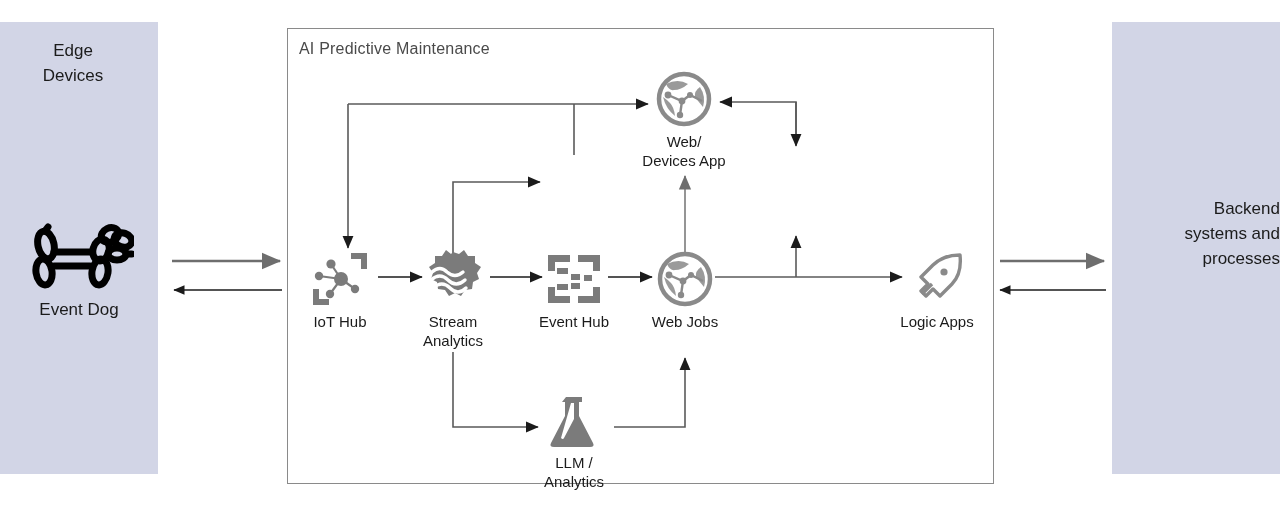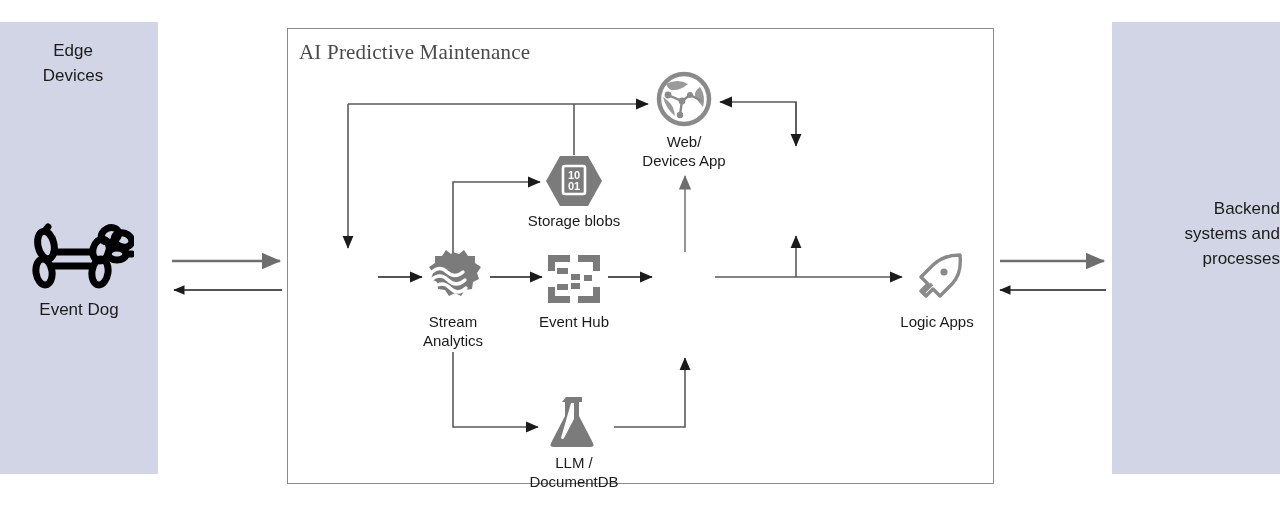--- a/index.html
+++ b/index.html
@@ -55,24 +55,23 @@
     position: absolute;
     left: 287px; top: 28px;
     width: 707px; height: 456px;
     border: 1.5px solid #8a8a8a;
     background: #ffffff;
     box-sizing: border-box;
   }
   #panel-title {
     position: absolute;
     left: 299px; top: 40px;
-    font-size: 21px;
+    font-size: 16px;
     color: #4a4a4a;
     letter-spacing: .2px;
-    font-family: Liberation Serif, serif;
   }
 
   
   .node {
     position: absolute;
     width: 120px;
     margin-left: -60px;
     text-align: center;
   }
   .node .glyph {
@@ -180,20 +179,42 @@
     <line x1="796" y1="277" x2="796" y2="236" stroke="#5a5a5a" stroke-width="1.6" marker-end="url(#ah-dark)"></line>
 
     <path d="M796,145 L796,102 L720,102" fill="none" stroke="#5a5a5a" stroke-width="1.6" marker-end="url(#ah-dark)"></path>
     <path d="M796,102 L796,146" fill="none" stroke="#5a5a5a" stroke-width="1.6" marker-end="url(#ah-dark)"></path>
 
     <line x1="1000" y1="261" x2="1104" y2="261" stroke="#6e6e6e" stroke-width="2.4" marker-end="url(#ah-gray)"></line>
 
     <line x1="1106" y1="290" x2="1000" y2="290" stroke="#1b1b1b" stroke-width="1.4" marker-end="url(#ah-dark)"></line>
   </svg>
 
+  <div class="node" style="left:340px;top:250px;">
+    <div class="glyph">
+      <svg width="58" height="56" viewBox="0 0 58 56">
+        <g fill="#7b7b7b">
+          <path d="M40 2 h16 v16 h-6 v-10 h-10 z"></path>
+          <path d="M2 38 h6 v10 h10 v6 h-16 z"></path>
+          <circle cx="30" cy="28" r="7"></circle>
+          <circle cx="20" cy="13" r="4.6"></circle>
+          <circle cx="8" cy="25" r="4.2"></circle>
+          <circle cx="19" cy="43" r="4.2"></circle>
+          <circle cx="44" cy="38" r="4.2"></circle>
+        </g>
+        <g stroke="#7b7b7b" stroke-width="2.2" fill="none">
+          <line x1="30" y1="28" x2="20" y2="13"></line>
+          <line x1="30" y1="28" x2="8" y2="25"></line>
+          <line x1="30" y1="28" x2="19" y2="43"></line>
+          <line x1="30" y1="28" x2="44" y2="38"></line>
+        </g>
+      </svg>
+    </div>
+    <div class="label">IoT Hub</div>
+  </div>
 
   <div class="node" style="left:453px;top:250px;">
     <div class="glyph">
       <svg width="62" height="58" viewBox="0 0 62 58">
         <path fill="#7b7b7b" d="M31 2
           l6 2 l5 -4 l4 6 l7 0 l0 7 l6 4 l-4 6 l2 6 l-6 3 l-1 7 l-7 1 l-4 6 l-6 -3 l-6 3 l-4 -6 l-7 -1 l-1 -7 l-6 -3 l2 -6 l-4 -6 l6 -4 l0 -7 l7 0 l4 -6 l5 4 z"></path>
         <g fill="none" stroke="#ffffff" stroke-width="3.4" stroke-linecap="round">
           <path d="M10 22 q8 -7 15 0 q8 7 16 0"></path>
           <path d="M9 30 q9 -8 17 0 q8 8 17 0"></path>
           <path d="M11 38 q9 -8 17 0 q8 8 16 0"></path>
@@ -216,74 +237,84 @@
           <rect x="27" y="21" width="9" height="6"></rect>
           <rect x="40" y="22" width="8" height="6"></rect>
           <rect x="27" y="30" width="9" height="6"></rect>
           <rect x="13" y="31" width="11" height="6"></rect>
         </g>
       </svg>
     </div>
     <div class="label">Event Hub</div>
   </div>
 
-
-  <div class="node" style="left:937px;top:250px;">
-    <div class="glyph">
-      <svg width="58" height="58" viewBox="0 0 58 58">
-        <g fill="none" stroke="#8a8a8a" stroke-width="3.4" stroke-linejoin="round">
-          <path d="M52 5 q-17 0 -27 10 L13 27 l7 7 l-7 7 l5 5 l7 -7 l7 7 l12 -12 q10 -10 8 -29z"></path>
-          <path d="M24 34 L14 44"></path>
-        </g>
-        <circle cx="36" cy="22" r="3.6" fill="#8a8a8a"></circle>
-      </svg>
-    </div>
-    <div class="label">Logic Apps</div>
-  </div>
-
-  <div class="node" style="left:574px;top:155px;">
-    <div class="glyph" style="height:52px;">
-      <svg width="58" height="52" viewBox="0 0 58 52">
-        <path fill="#7b7b7b" d="M15 1 h28 l14 25 l-14 25 h-28 l-14 -25 z"></path>
-        <rect x="18" y="11" width="22" height="28" rx="2" fill="none" stroke="#ffffff" stroke-width="2.6"></rect>
-        <text x="29" y="24" text-anchor="middle" font-family="'Liberation Sans',sans-serif" font-size="11" font-weight="bold" fill="#ffffff">10</text>
-        <text x="29" y="35" text-anchor="middle" font-family="'Liberation Sans',sans-serif" font-size="11" font-weight="bold" fill="#ffffff">01</text>
-      </svg>
-    </div>
-    <div class="label">Storage blobs</div>
-  </div>
-
-
-  <div class="node" style="left:684px;top:70px;">
+  <div class="node" style="left:685px;top:250px;">
     <div class="glyph">
       <svg width="56" height="56" viewBox="0 0 56 56">
         <circle cx="28" cy="28" r="25" fill="none" stroke="#8a8a8a" stroke-width="4.5"></circle>
         <path fill="#9a9a9a" d="M10 13 q12 -6 22 0 q-7 6 -14 6 q-5 1 -8 -6z"></path>
         <path fill="#9a9a9a" d="M7 26 q3 12 12 19 q-1 -9 -5 -13 q-4 -4 -7 -6z"></path>
         <path fill="#9a9a9a" d="M44 16 q6 9 3 20 q-5 -6 -8 -10 q-1 -6 5 -10z"></path>
         <g stroke="#8a8a8a" stroke-width="2.4" fill="none">
           <path d="M12 24 L26 30 L34 24 L46 30"></path>
           <path d="M26 30 L24 44"></path>
         </g>
         <g fill="#8a8a8a">
           <circle cx="12" cy="24" r="3.4"></circle>
           <circle cx="26" cy="30" r="3.4"></circle>
           <circle cx="34" cy="24" r="3"></circle>
           <circle cx="24" cy="44" r="3.2"></circle>
         </g>
       </svg>
     </div>
+    <div class="label">Web Jobs</div>
+  </div>
+
+  <div class="node" style="left:937px;top:250px;">
+    <div class="glyph">
+      <svg width="58" height="58" viewBox="0 0 58 58">
+        <g fill="none" stroke="#8a8a8a" stroke-width="3.4" stroke-linejoin="round">
+          <path d="M52 5 q-17 0 -27 10 L13 27 l7 7 l-7 7 l5 5 l7 -7 l7 7 l12 -12 q10 -10 8 -29z"></path>
+          <path d="M24 34 L14 44"></path>
+        </g>
+        <circle cx="36" cy="22" r="3.6" fill="#8a8a8a"></circle>
+      </svg>
+    </div>
+    <div class="label">Logic Apps</div>
+  </div>
+
+
+
+  <div class="node" style="left:684px;top:70px;">
+    <div class="glyph">
+      <svg width="56" height="56" viewBox="0 0 56 56">
+        <circle cx="28" cy="28" r="25" fill="none" stroke="#8a8a8a" stroke-width="4.5"></circle>
+        <path fill="#9a9a9a" d="M10 13 q12 -6 22 0 q-7 6 -14 6 q-5 1 -8 -6z"></path>
+        <path fill="#9a9a9a" d="M7 26 q3 12 12 19 q-1 -9 -5 -13 q-4 -4 -7 -6z"></path>
+        <path fill="#9a9a9a" d="M44 16 q6 9 3 20 q-5 -6 -8 -10 q-1 -6 5 -10z"></path>
+        <g stroke="#8a8a8a" stroke-width="2.4" fill="none">
+          <path d="M12 24 L26 30 L34 24 L46 30"></path>
+          <path d="M26 30 L24 44"></path>
+        </g>
+        <g fill="#8a8a8a">
+          <circle cx="12" cy="24" r="3.4"></circle>
+          <circle cx="26" cy="30" r="3.4"></circle>
+          <circle cx="34" cy="24" r="3"></circle>
+          <circle cx="24" cy="44" r="3.2"></circle>
+        </g>
+      </svg>
+    </div>
     <div class="label">Web/
 Devices App</div>
   </div>
 
   <div class="node" style="left:574px;top:395px;">
     <div class="glyph" style="height:54px;">
       <svg width="52" height="56" viewBox="0 0 52 56">
         <path fill="#7b7b7b" d="M18 3 h16 v5 h-3 v14 l14 27 q2 4 -3 4 h-36 q-5 0 -3 -4 l14 -27 v-14 h-3z"></path>
         <path fill="#ffffff" d="M23 9 h3 v16 l-10 19 q-1 2 -3 0 z"></path>
       </svg>
     </div>
     <div class="label">LLM /
-DocumentDB</div>
+Analytics</div>
   </div>
 
 </div>
 
 </body></html>

